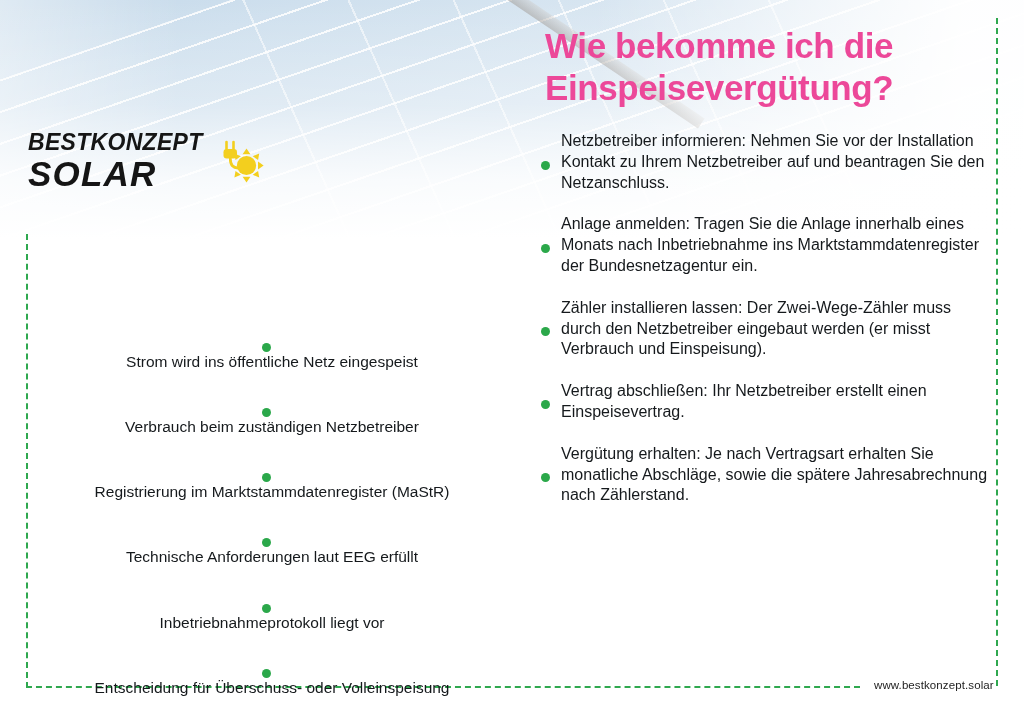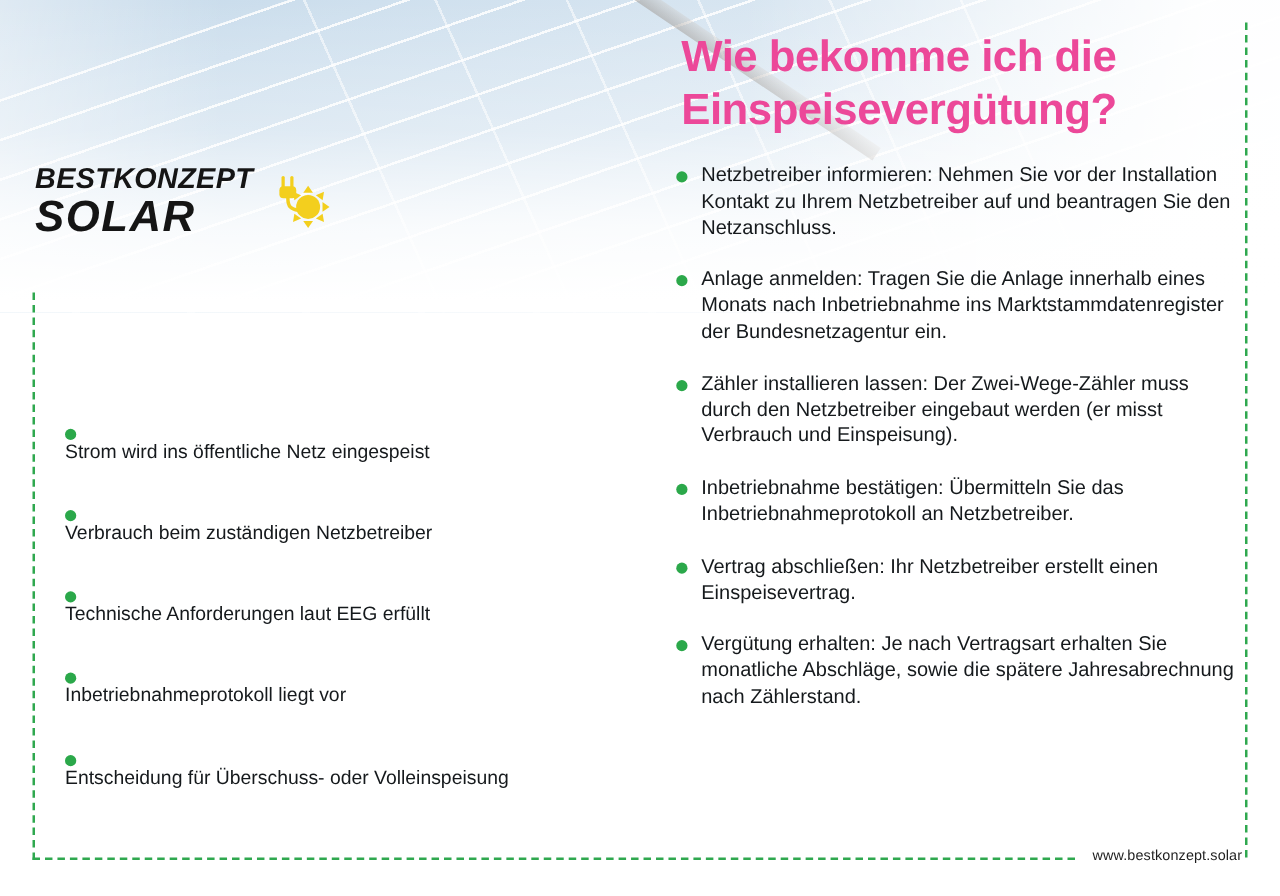--- a/index.html
+++ b/index.html
@@ -195,21 +195,21 @@
     width: 440px;
   }
   .list-right {
     left: 541px;
     top: 131px;
     width: 450px;
   }
 
   .list-item {
     display: flex;
-    align-items: flex-start;
+    align-items: center;
     color: #15191c;
     font-family: "Liberation Sans", sans-serif;
   }
   .list-left .list-item {
     font-size: 15.5px;
     line-height: 1.30;
     margin-bottom: 31px;
     flex-direction: column;
   }
   .list-right .list-item {
@@ -294,20 +294,24 @@
     <li class="list-item">
       <span class="bullet"></span>
       <span class="item-text">Strom wird ins öffentliche Netz eingespeist</span>
     </li>
     <li class="list-item">
       <span class="bullet"></span>
       <span class="item-text">Verbrauch beim zuständigen Netzbetreiber</span>
     </li>
     <li class="list-item">
       <span class="bullet"></span>
+      <span class="item-text">Registrierung im Marktstammdatenregister (MaStR)</span>
+    </li>
+    <li class="list-item">
+      <span class="bullet"></span>
       <span class="item-text">Technische Anforderungen laut EEG erfüllt</span>
     </li>
     <li class="list-item">
       <span class="bullet"></span>
       <span class="item-text">Inbetriebnahmeprotokoll liegt vor</span>
     </li>
     <li class="list-item">
       <span class="bullet"></span>
       <span class="item-text">Entscheidung für Überschuss- oder Volleinspeisung</span>
     </li>
@@ -321,24 +325,20 @@
     <li class="list-item">
       <span class="bullet"></span>
       <span class="item-text">Anlage anmelden: Tragen Sie die Anlage innerhalb eines Monats nach Inbetriebnahme ins Marktstammdatenregister der Bundesnetzagentur ein.</span>
     </li>
     <li class="list-item">
       <span class="bullet"></span>
       <span class="item-text">Zähler installieren lassen: Der Zwei-Wege-Zähler muss durch den Netzbetreiber eingebaut werden (er misst Verbrauch und Einspeisung).</span>
     </li>
     <li class="list-item">
       <span class="bullet"></span>
-      <span class="item-text">Inbetriebnahme bestätigen: Übermitteln Sie das Inbetriebnahmeprotokoll an Netzbetreiber.</span>
-    </li>
-    <li class="list-item">
-      <span class="bullet"></span>
       <span class="item-text">Vertrag abschließen: Ihr Netzbetreiber erstellt einen Einspeisevertrag.</span>
     </li>
     <li class="list-item">
       <span class="bullet"></span>
       <span class="item-text">Vergütung erhalten: Je nach Vertragsart erhalten Sie monatliche Abschläge, sowie die spätere Jahresabrechnung nach Zählerstand.</span>
     </li>
   </ul>
 
   <div class="footer-url">www.bestkonzept.solar</div>
 

